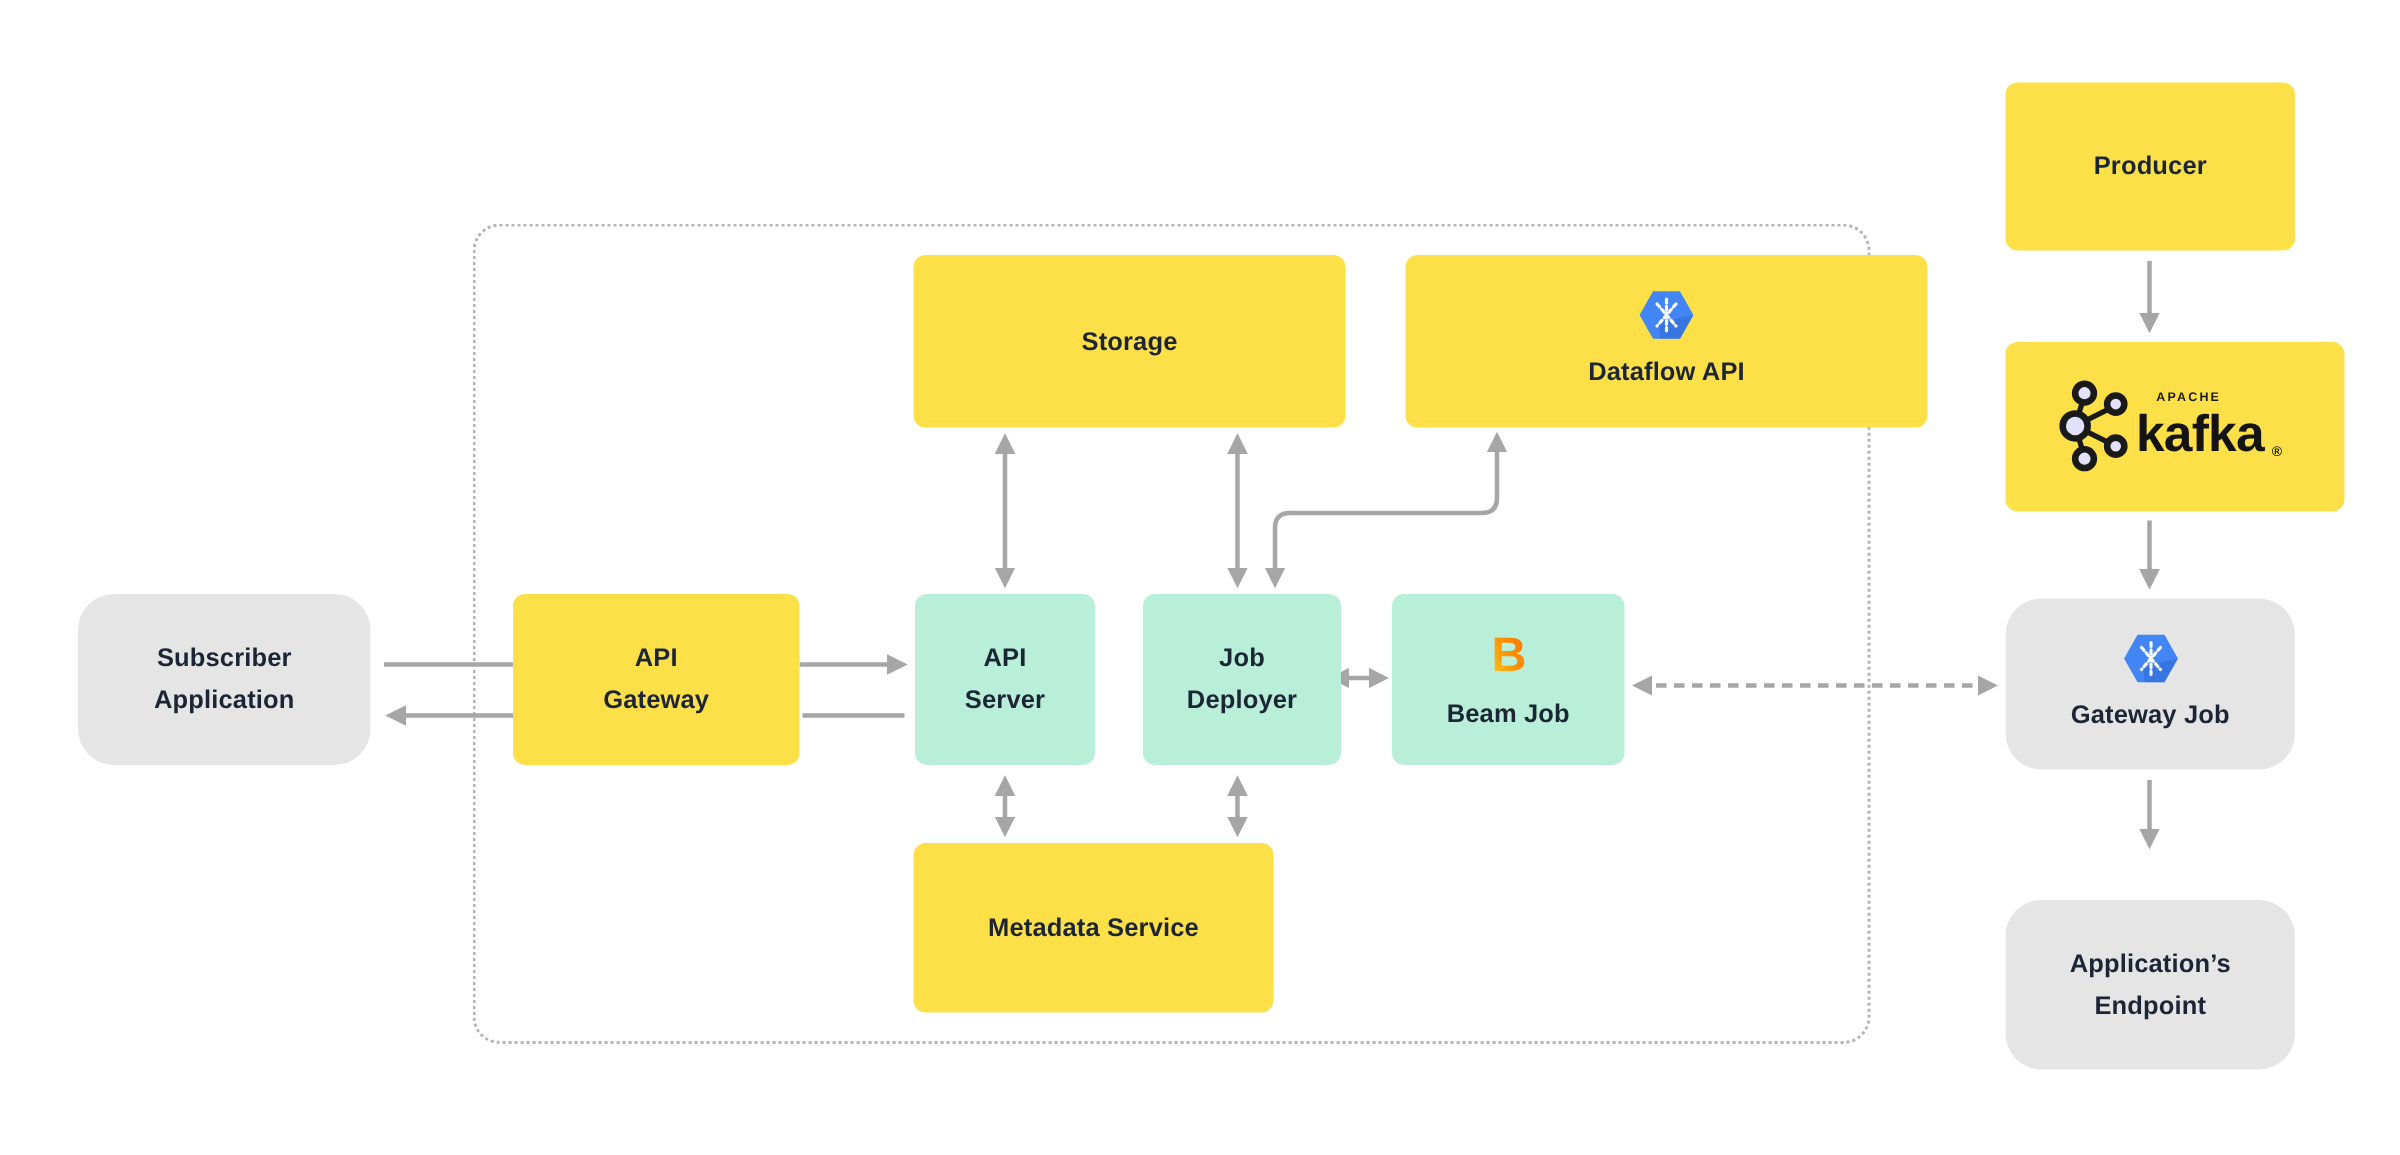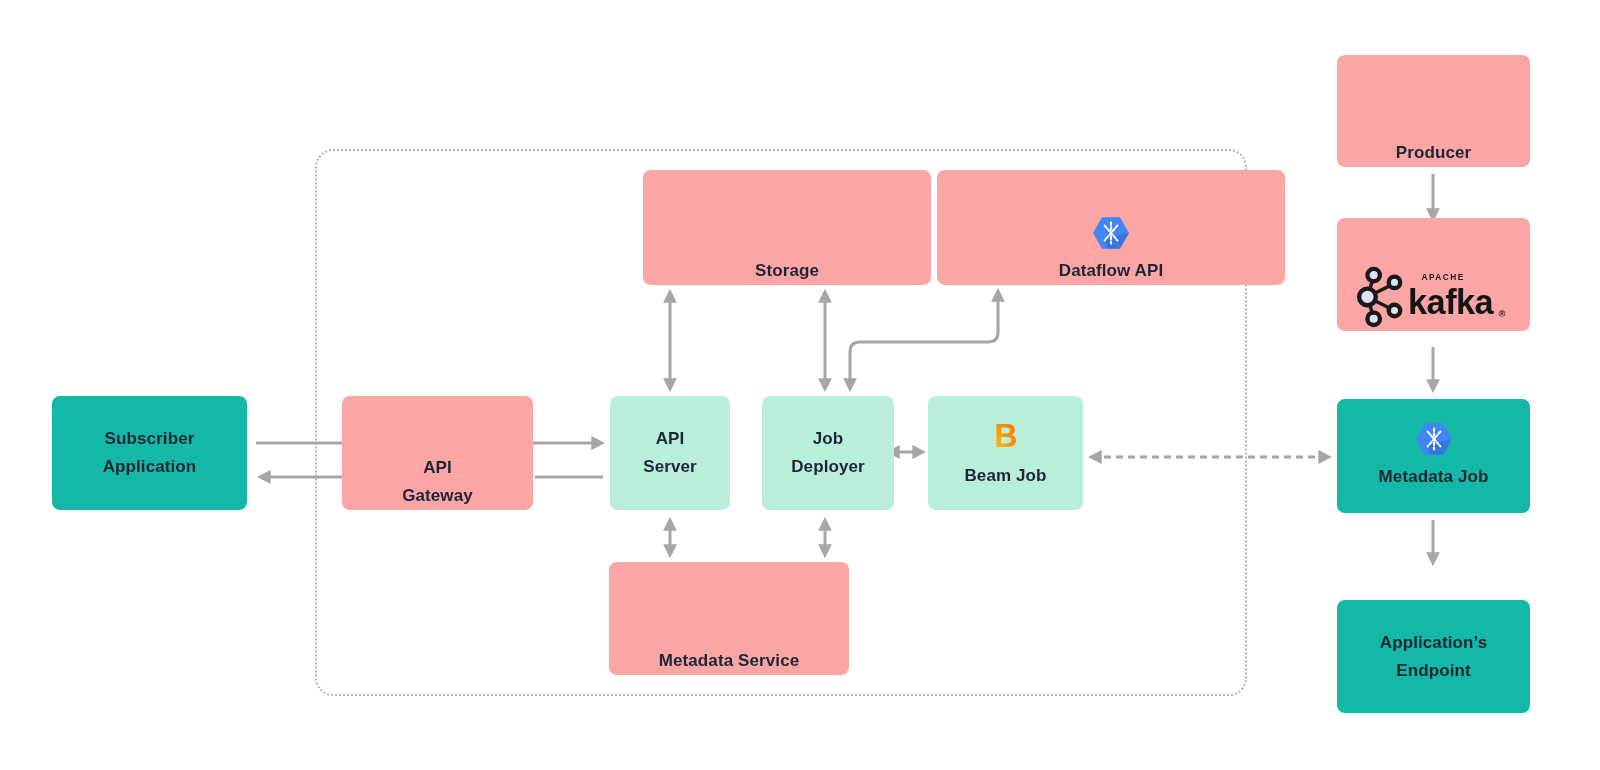--- a/index.html
+++ b/index.html
@@ -11,22 +11,22 @@
     position:absolute; left:315px; top:149px; width:928px; height:543px;
     border:2.5px dotted #b4b4b4; border-radius:18px;
   }
   .arrows { position:absolute; left:0; top:0; width:1600px; height:770px; pointer-events:none; }
   .node {
     position:absolute; display:flex; flex-direction:column; align-items:center;
     justify-content:center; gap:7px; border-radius:8px;
     color:#1c2536; font-weight:bold; font-size:17px; text-align:center;
   }
   .node-label { white-space:pre-line; line-height:28px; letter-spacing:0.1px; }
-  .peach    { background:#14b8a6; }
-  .lavender { background:#fca5a5;justify-content:flex-end; }
+  .peach    { background:#e5e5e5;border-radius:24px; }
+  .lavender { background:#fde047; }
   .mint     { background:#b9eed8; }
   .icon-wrap { display:flex; align-items:center; justify-content:center; }
 </style>
 </head>
 <body>
 
 <div class="canvas">
 
   <div class="boundary"></div>
 
@@ -83,21 +83,21 @@
             <stop offset="0.5" stop-color="#ff9100"></stop>
             <stop offset="1" stop-color="#ff6d00"></stop>
           </linearGradient>
         </defs>
         <text x="20" y="32" text-anchor="middle" font-size="34" font-weight="bold" font-family="Liberation Sans, sans-serif" fill="url(#beamg)">B</text>
       </svg>
     </div>
     <div class="node-label">Beam Job</div>
   </div>
 
-  <div class="node lavender" style="left:643px;top:170px;width:288px;height:115px">
+  <div class="node lavender" style="left:609px;top:170px;width:288px;height:115px">
     <div class="node-label">Storage</div>
   </div>
 
   <div class="node lavender" style="left:937px;top:170px;width:348px;height:115px">
     <div class="icon-wrap">
       <svg width="38" height="34" viewBox="0 0 36 32">
         <polygon points="1,16 9.5,1 26.5,1 35,16 26.5,31 9.5,31" fill="#4285f4"></polygon>
         <polygon points="13,21 35,16 26.5,31 14,31" fill="#2a62c9" opacity="0.45"></polygon>
         <g stroke="#ffffff" stroke-width="2" stroke-dasharray="2.4 2.1" stroke-linecap="round" fill="none">
           <path d="M12 9 L24 23"></path>
@@ -110,21 +110,21 @@
   </div>
 
   <div class="node lavender" style="left:609px;top:562px;width:240px;height:113px">
     <div class="node-label">Metadata Service</div>
   </div>
 
   <div class="node lavender" style="left:1337px;top:55px;width:193px;height:112px">
     <div class="node-label">Producer</div>
   </div>
 
-  <div class="node lavender" style="left:1337px;top:218px;width:193px;height:113px">
+  <div class="node lavender" style="left:1337px;top:228px;width:226px;height:113px">
     <div class="icon-wrap">
       <svg width="156" height="66" viewBox="0 0 150 62">
         <g stroke="#1a1a1a" stroke-width="3.4" fill="none">
           <line x1="17" y1="10" x2="11" y2="30"></line>
           <line x1="11" y1="30" x2="17" y2="50"></line>
           <line x1="11" y1="30" x2="37" y2="17"></line>
           <line x1="11" y1="30" x2="37" y2="43"></line>
         </g>
         <g stroke="#1a1a1a" stroke-width="4.2" fill="#e3e1f9">
           <circle cx="17" cy="9" r="6"></circle>
@@ -145,21 +145,21 @@
       <svg width="38" height="34" viewBox="0 0 36 32">
         <polygon points="1,16 9.5,1 26.5,1 35,16 26.5,31 9.5,31" fill="#4285f4"></polygon>
         <polygon points="13,21 35,16 26.5,31 14,31" fill="#2a62c9" opacity="0.45"></polygon>
         <g stroke="#ffffff" stroke-width="2" stroke-dasharray="2.4 2.1" stroke-linecap="round" fill="none">
           <path d="M12 9 L24 23"></path>
           <path d="M24 9 L12 23"></path>
           <path d="M18 6 L18 26"></path>
         </g>
       </svg>
     </div>
-    <div class="node-label">Metadata Job</div>
+    <div class="node-label">Gateway Job</div>
   </div>
 
   <div class="node peach" style="left:1337px;top:600px;width:193px;height:113px">
     <div class="node-label">Application’s
 Endpoint</div>
   </div>
 
 </div>
 
 </body></html>

